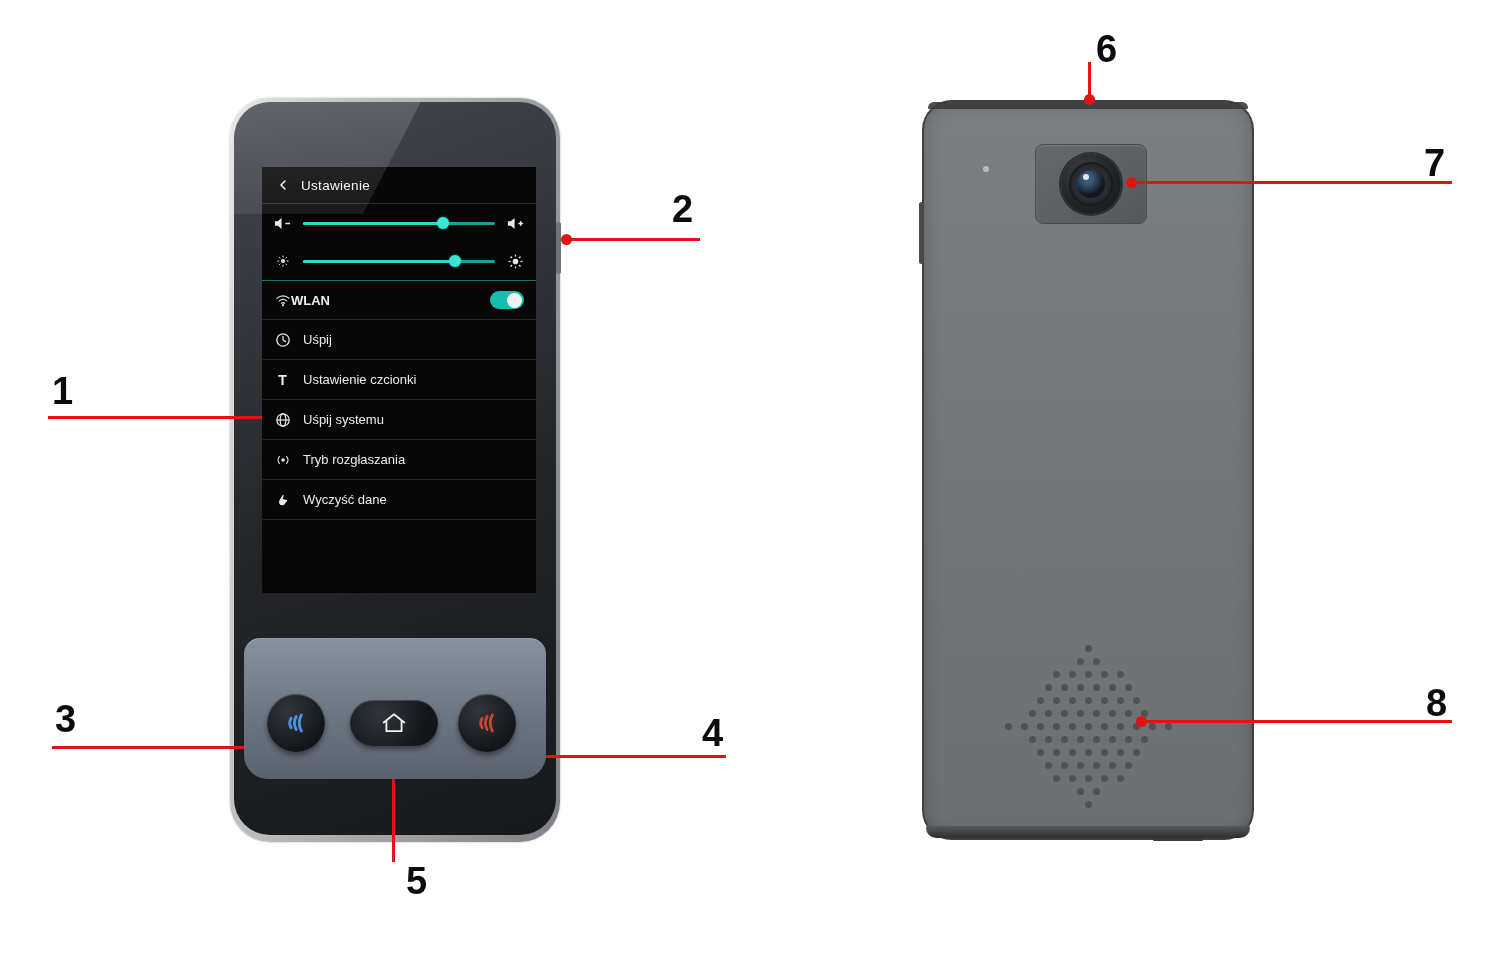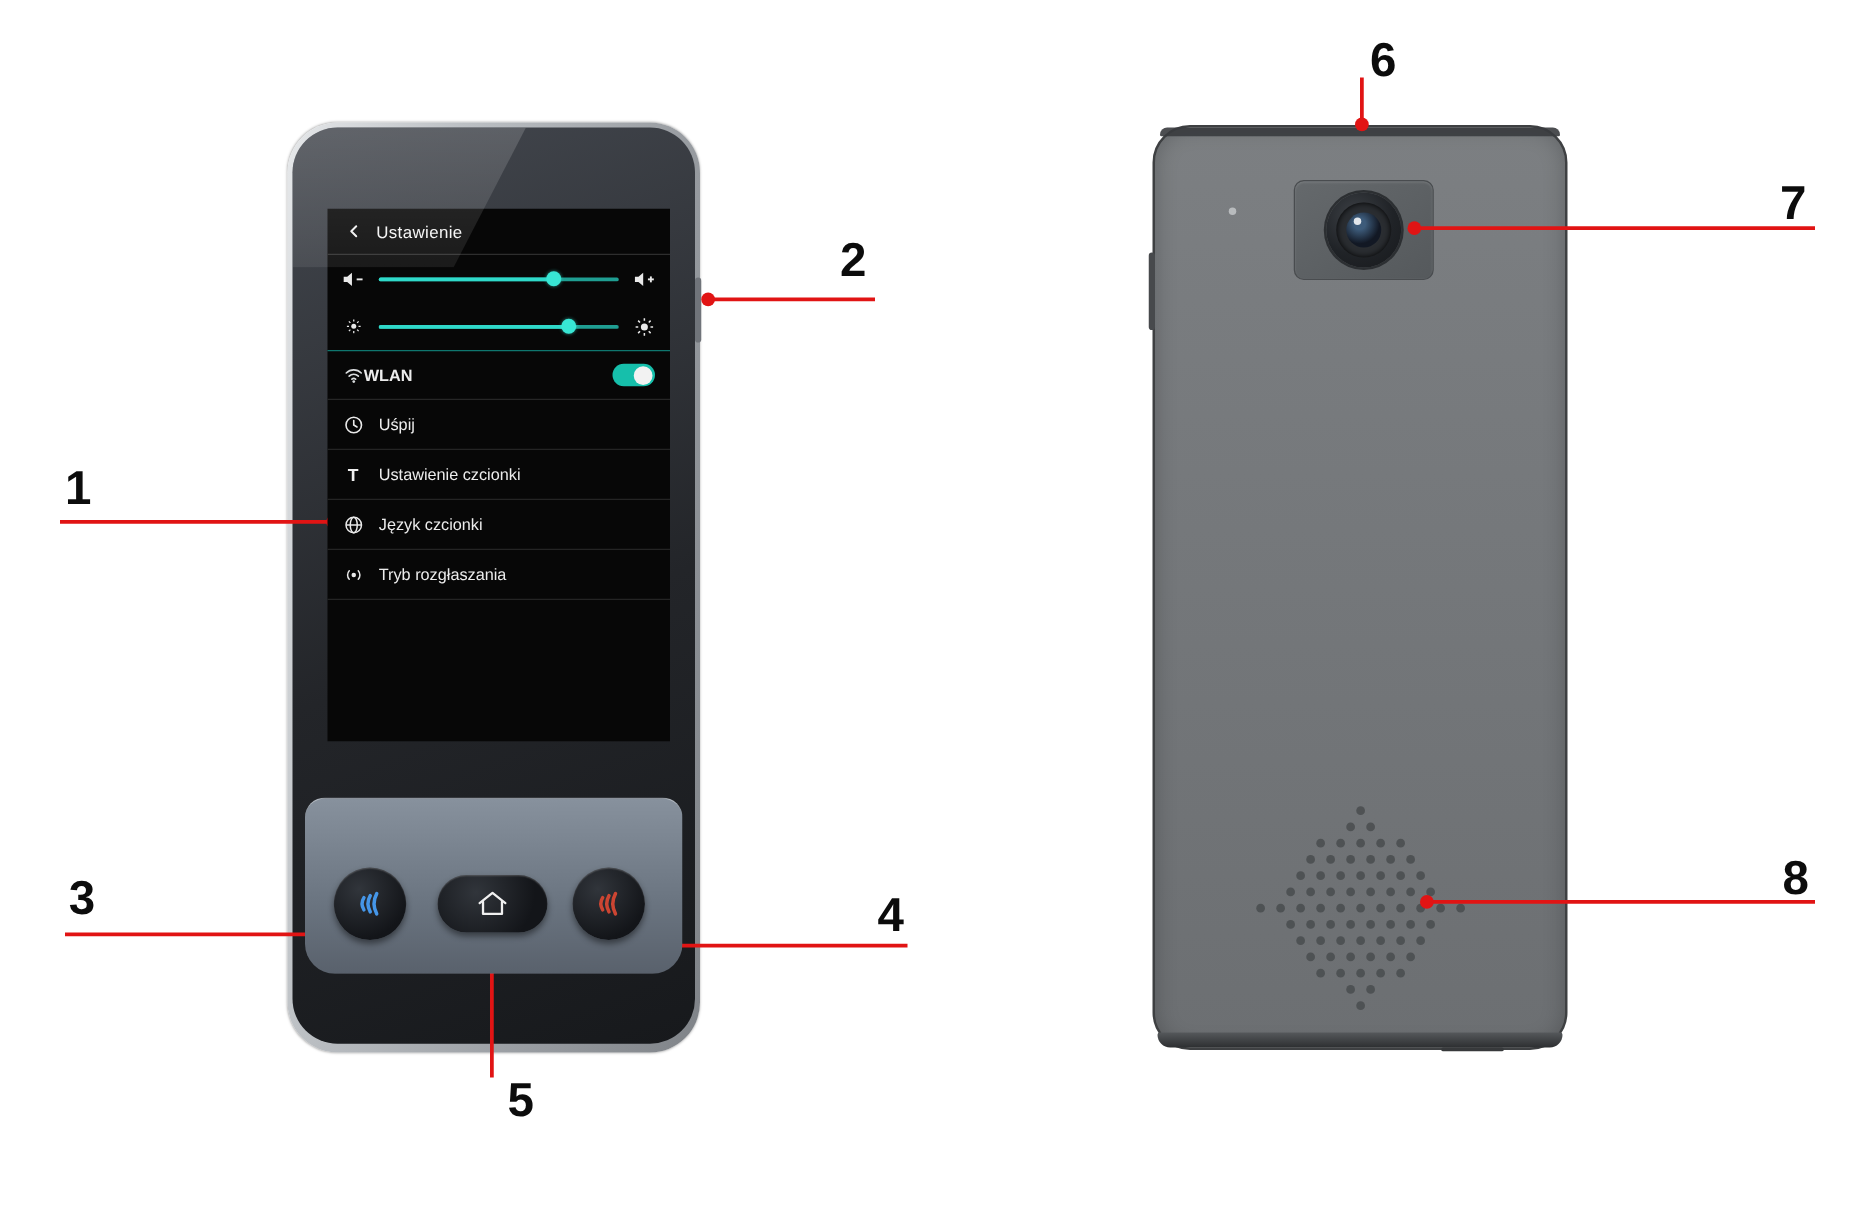--- a/index.html
+++ b/index.html
@@ -198,37 +198,45 @@
         <div class="row menu-row">
           <span class="mi">
             <svg width="16" height="16" viewBox="0 0 16 16">
                 <g fill="none" stroke="#e9e9e9" stroke-width="1.2">
                   <circle cx="8" cy="8" r="6.2"></circle>
                   <ellipse cx="8" cy="8" rx="2.8" ry="6.2"></ellipse>
                   <line x1="1.8" y1="8" x2="14.2" y2="8"></line>
                 </g>
               </svg>
           </span>
-          <span class="scr-label">Język czcionki</span>
+          <span class="scr-label">Uśpij systemu</span>
         </div>
 
 
         <div class="row menu-row">
           <span class="mi">
             <svg width="16" height="16" viewBox="0 0 16 16">
                 <circle cx="8" cy="8" r="1.8" fill="#e9e9e9"></circle>
                 <g fill="none" stroke="#e9e9e9" stroke-width="1.2" stroke-linecap="round">
                   <path d="M4.4 4.6 a5 5 0 0 0 0 6.8"></path>
                   <path d="M11.6 4.6 a5 5 0 0 1 0 6.8"></path>
                 </g>
               </svg>
           </span>
           <span class="scr-label">Tryb rozgłaszania</span>
         </div>
 
+        <div class="row menu-row">
+          <span class="mi">
+            <svg width="16" height="16" viewBox="0 0 16 16">
+                <path d="M5.4 13 C3.4 11 3.9 9 4.9 7.4 L7.4 3.4 C7.8 2.8 8.8 3.2 8.6 3.9 L7.6 7 L11.6 8 C12.4 8.2 12.5 9.2 11.8 9.6 L8.6 13.2 Z" fill="#e9e9e9"></path>
+              </svg>
+          </span>
+          <span class="scr-label">Wyczyść dane</span>
+        </div>
 
       </div>
 
       <div class="gloss"></div>
 
       <div class="chin">
         <div class="hw-btn btn-round btn-left">
           <svg width="28" height="28" viewBox="0 0 26 26">
               <g fill="none" stroke="#4596e8" stroke-width="2.6" stroke-linecap="round">
                 <path d="M8.5 8.5 q-2.8 4.5 0 9"></path>

